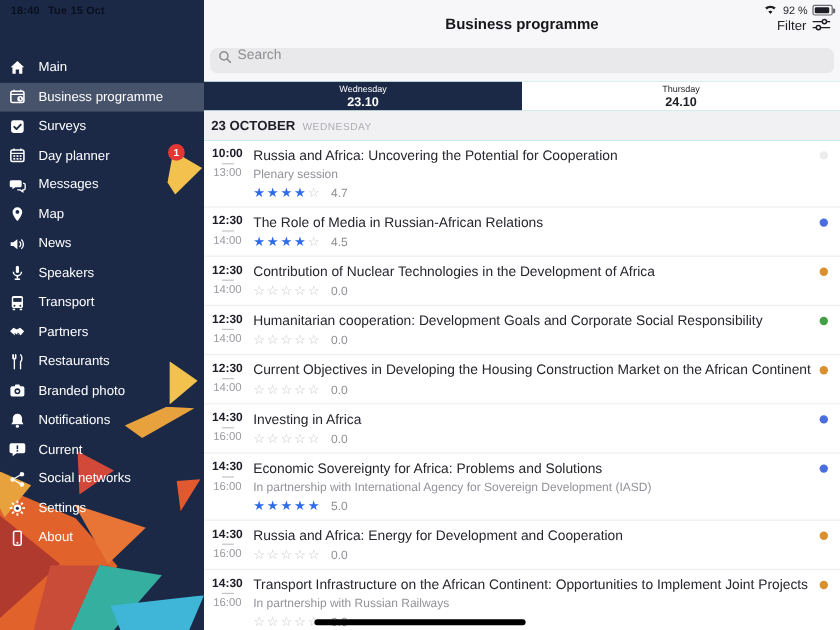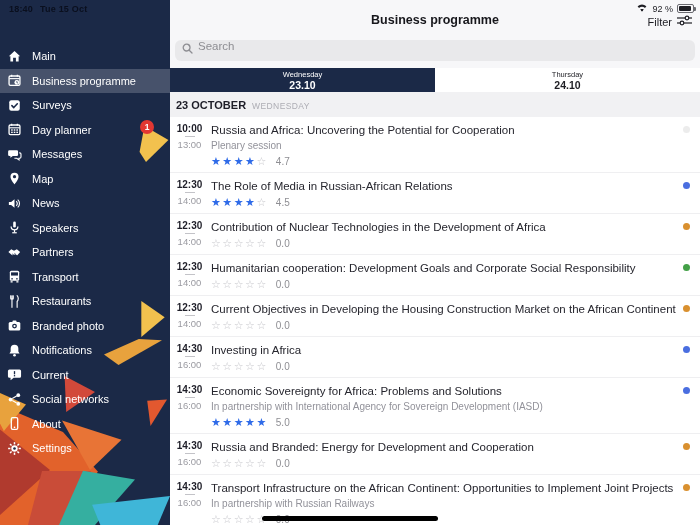--- a/index.html
+++ b/index.html
@@ -181,39 +181,39 @@
               <line x1="8" y1="10.4" x2="8" y2="13" stroke="#fff" stroke-width="1.3"></line>
               <line x1="5.6" y1="13.6" x2="10.4" y2="13.6" stroke="#fff" stroke-width="1.3"></line>
             </svg>
           </span>
     <span class="nav-label">Speakers</span>
 
   </div>
         <div class="nav-item">
     <span class="nav-icon">
             <svg width="15" height="15" viewBox="0 0 16 16">
-              <path d="M1.5 7.5 4.5 4.5l3 1.5L10.5 4.5l3.5 3-3 3.5-3-1-2.5 1z" fill="#fff"></path>
-              <path d="M5.5 9.5l2 1.6M8 9l2 1.6" stroke="#1B2947" stroke-width=".9" fill="none"></path>
-            </svg>
-          </span>
-    <span class="nav-label">Partners</span>
-
-  </div>
-        <div class="nav-item">
-    <span class="nav-icon">
-            <svg width="15" height="15" viewBox="0 0 16 16">
               <rect x="3" y="1.8" width="10" height="10.6" rx="1.6" fill="#fff"></rect>
               <rect x="4.3" y="3.6" width="7.4" height="3.4" fill="#1B2947"></rect>
               <circle cx="5.4" cy="10.4" r=".9" fill="#1B2947"></circle>
               <circle cx="10.6" cy="10.4" r=".9" fill="#1B2947"></circle>
               <rect x="3.8" y="13" width="2.2" height="1.4" fill="#fff"></rect>
               <rect x="10" y="13" width="2.2" height="1.4" fill="#fff"></rect>
             </svg>
           </span>
     <span class="nav-label">Transport</span>
+
+  </div>
+        <div class="nav-item">
+    <span class="nav-icon">
+            <svg width="15" height="15" viewBox="0 0 16 16">
+              <path d="M1.5 7.5 4.5 4.5l3 1.5L10.5 4.5l3.5 3-3 3.5-3-1-2.5 1z" fill="#fff"></path>
+              <path d="M5.5 9.5l2 1.6M8 9l2 1.6" stroke="#1B2947" stroke-width=".9" fill="none"></path>
+            </svg>
+          </span>
+    <span class="nav-label">Partners</span>
 
   </div>
         <div class="nav-item">
     <span class="nav-icon">
             <svg width="15" height="15" viewBox="0 0 16 16">
               <g stroke="#fff" stroke-width="1.2" fill="none" stroke-linecap="round">
                 <path d="M4.2 1.8v3.4M6.4 1.8v3.4M5.3 5.8v8.4"></path>
                 <path d="M4.2 1.8v2.4a1.1 1.1 0 0 0 2.2 0V1.8"></path>
                 <path d="M10.8 1.8c1.6 1.4 1.6 4.6 0 6.2v6.2"></path>
               </g>
@@ -263,50 +263,50 @@
                 <circle cx="3.8" cy="8" r="2"></circle>
                 <circle cx="12" cy="12.6" r="2"></circle>
               </g>
               <g stroke="#fff" stroke-width="1.2">
                 <line x1="5.6" y1="7" x2="10.3" y2="4.3"></line>
                 <line x1="5.6" y1="9" x2="10.3" y2="11.7"></line>
               </g>
             </svg>
           </span>
     <span class="nav-label">Social networks</span>
-
-  </div>
-        <div class="nav-item">
-    <span class="nav-icon">
-            <svg width="15" height="15" viewBox="0 0 16 16">
-              <rect x="4.6" y="1.8" width="6.8" height="12.4" rx="1.4" fill="none" stroke="#fff" stroke-width="1.4"></rect>
-              <circle cx="8" cy="12" r=".9" fill="#fff"></circle>
-            </svg>
-          </span>
-    <span class="nav-label">About</span>
 
   </div>
         <div class="nav-item">
     <span class="nav-icon">
             <svg width="15" height="15" viewBox="0 0 16 16">
               <g stroke="#fff" stroke-width="1.6">
                 <line x1="8" y1="1.2" x2="8" y2="3.6"></line>
                 <line x1="8" y1="12.4" x2="8" y2="14.8"></line>
                 <line x1="1.2" y1="8" x2="3.6" y2="8"></line>
                 <line x1="12.4" y1="8" x2="14.8" y2="8"></line>
                 <line x1="3.2" y1="3.2" x2="4.9" y2="4.9"></line>
                 <line x1="11.1" y1="11.1" x2="12.8" y2="12.8"></line>
                 <line x1="3.2" y1="12.8" x2="4.9" y2="11.1"></line>
                 <line x1="11.1" y1="4.9" x2="12.8" y2="3.2"></line>
               </g>
               <circle cx="8" cy="8" r="3.4" fill="#fff"></circle>
               <circle cx="8" cy="8" r="1.4" fill="#1B2947"></circle>
             </svg>
           </span>
     <span class="nav-label">Settings</span>
+
+  </div>
+        <div class="nav-item">
+    <span class="nav-icon">
+            <svg width="15" height="15" viewBox="0 0 16 16">
+              <rect x="4.6" y="1.8" width="6.8" height="12.4" rx="1.4" fill="none" stroke="#fff" stroke-width="1.4"></rect>
+              <circle cx="8" cy="12" r=".9" fill="#fff"></circle>
+            </svg>
+          </span>
+    <span class="nav-label">About</span>
 
   </div>
       </nav>
   </aside>
 
   <main class="content">
     <div class="topbar">
       <div class="status-right">
         <span><svg width="12" height="9" viewBox="0 0 12 9">
               <path d="M6 8.4 7.6 6.5a2.6 2.6 0 0 0-3.2 0zM9 4.9a4.9 4.9 0 0 0-6 0L1.6 3.3a7 7 0 0 1 8.8 0z" fill="#1E1E24"></path>
@@ -474,21 +474,21 @@
     </div>
     <span class="s-dot" style="background: rgb(74, 110, 224);"></span>
   </div>
         <div class="session">
     <div class="time">
       <span class="t-start">14:30</span>
       <span class="t-dash"></span>
       <span class="t-end">16:00</span>
     </div>
     <div class="sbody">
-      <div class="s-title">Russia and Branded: Energy for Development and Cooperation</div>
+      <div class="s-title">Russia and Africa: Energy for Development and Cooperation</div>
 
       <div class="s-rating">
         <span class="stars-filled"></span>
         <span class="stars-empty">☆☆☆☆☆</span>
         <span class="r-num">0.0</span>
       </div>
     </div>
     <span class="s-dot" style="background: rgb(217, 144, 47);"></span>
   </div>
         <div class="session">

